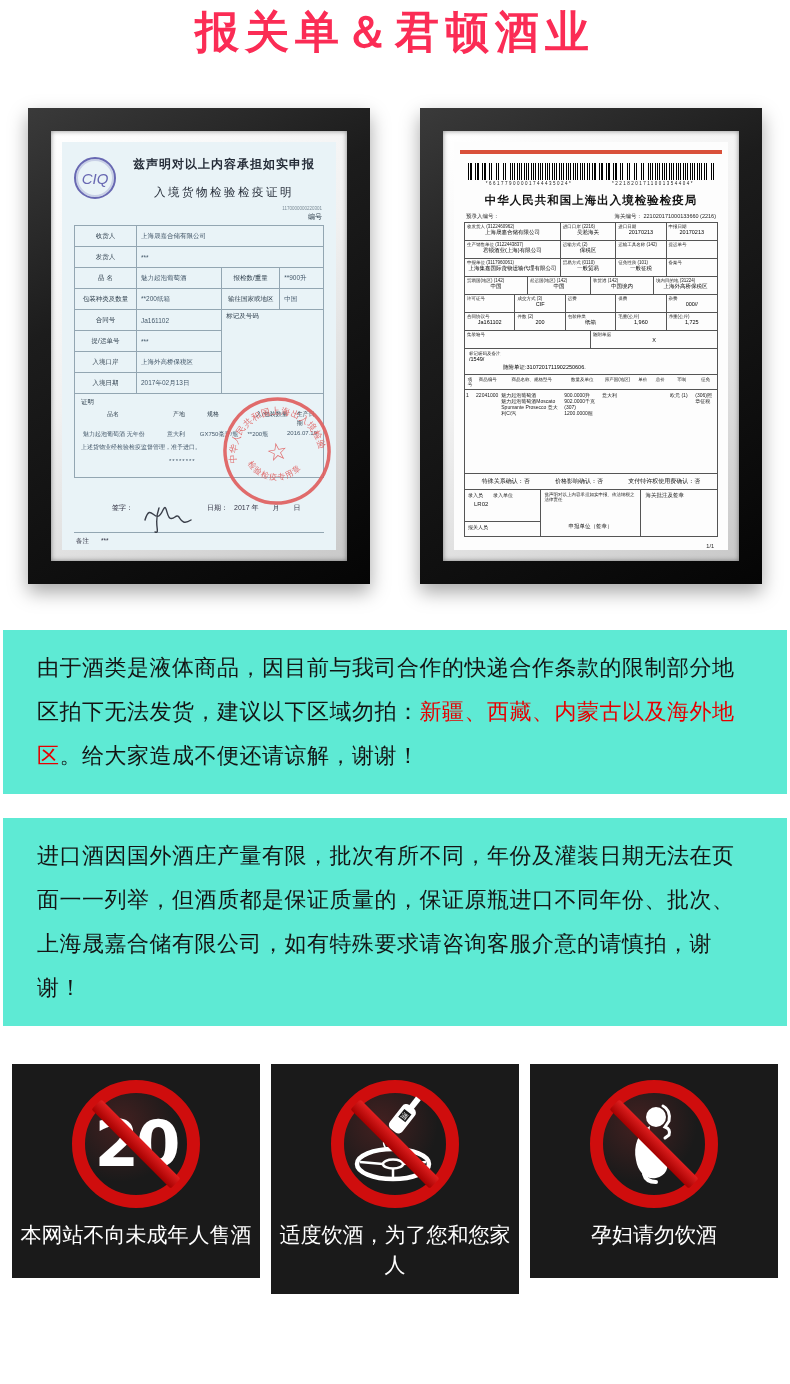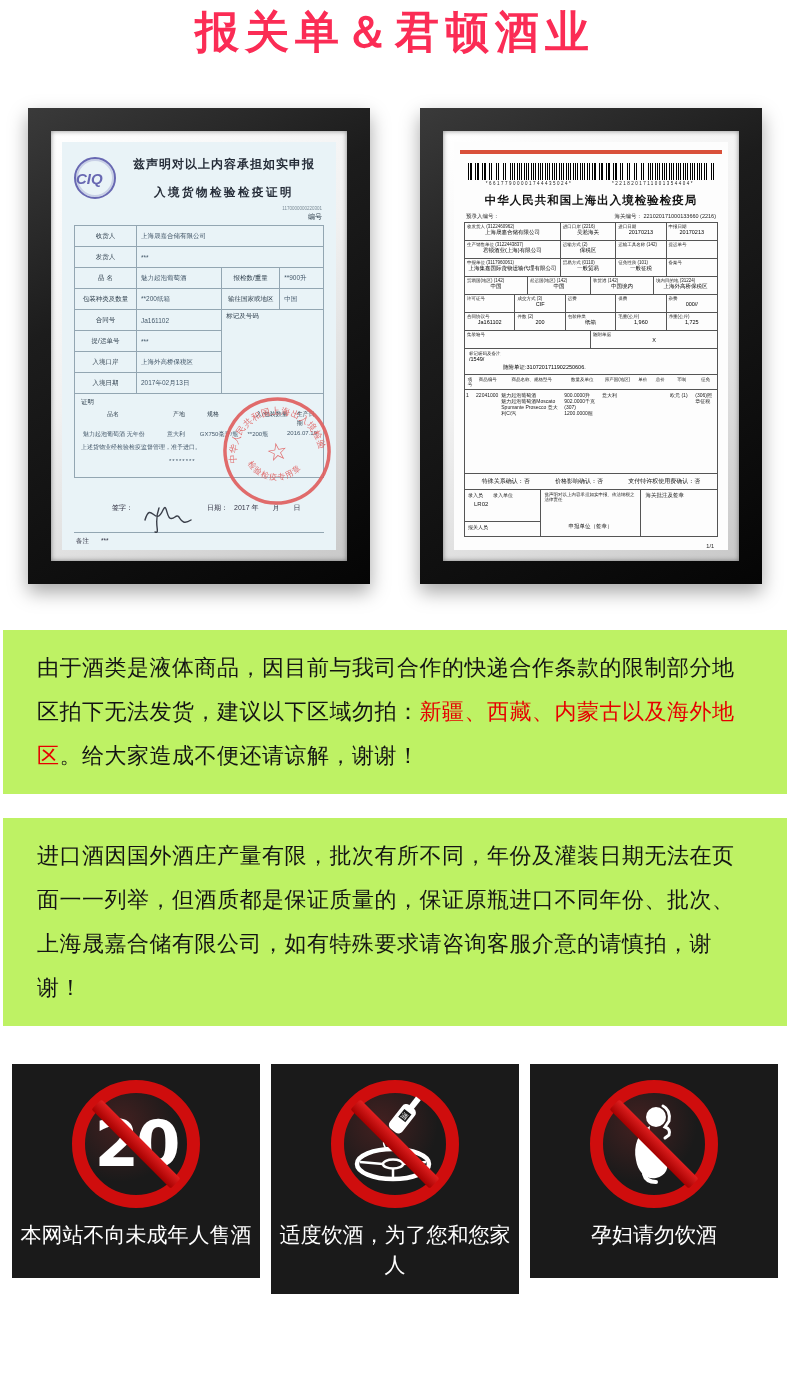--- a/index.html
+++ b/index.html
@@ -19,26 +19,26 @@
            box-shadow:0 8px 18px rgba(0,0,0,.35); }
   .mat { width:100%; height:100%; padding:11px;
          background:linear-gradient(145deg,#ffffff 0%,#f1f1f1 45%,#c9c9c9 100%);
          box-shadow:inset 0 0 5px rgba(0,0,0,.45); }
   .paper { width:100%; height:100%; position:relative; overflow:hidden; }
 
   
   .paper-ciq { background:#e9f3f7; padding:10px 12px; color:#3c4c5c; }
   .ciq-head { display:flex; align-items:center; gap:8px; margin-top:4px; }
   .ciq-logo { width:42px; height:42px; min-width:42px; border:2.5px solid #6868b2; border-radius:50%;
-              display:flex; align-items:center; color:#6868b2;
-              font-weight:bold; font-size:15px; font-style:italic;
+              display:flex; align-items:center; justify-content:center; color:#6868b2;
+              font-weight:normal; font-size:15px; font-style:italic;
               box-shadow:inset 0 0 0 2px rgba(104,104,178,.25); }
   .ciq-titles { flex:1; text-align:center; color:#252c38; }
   .ciq-org { font-size:12px; font-weight:bold; letter-spacing:1px; }
-  .ciq-doc-title { font-size:11.5px; font-weight:bold; letter-spacing:2.5px; margin-top:12px; }
+  .ciq-doc-title { font-size:11.5px; font-weight:normal; letter-spacing:2.5px; margin-top:12px; }
   .ciq-serial { text-align:right; margin:6px 2px 3px; }
   .ciq-serial-no { font-size:4.5px; color:#7a8a96; }
   .ciq-serial-label { font-size:7px; color:#30404e; margin-top:1px; }
   .ciq-table { width:100%; border-collapse:collapse; font-size:6.5px; color:#44586a; }
   .ciq-table td { border:1px solid #93a6b2; padding:2px 4px; height:21px; }
   .ciq-table td.lb { width:62px; text-align:center; color:#2e3e4c; }
   .ciq-table td.lb2 { width:58px; text-align:center; color:#2e3e4c; }
   .ciq-table td.marks { vertical-align:top; font-size:6.5px; color:#2e3e4c; }
   .ciq-cert { border:1px solid #93a6b2; border-top:none; padding:4px 6px; height:84px;
               font-size:6px; color:#44586a; position:relative; }
@@ -94,21 +94,21 @@
   .df-c1-top { border-bottom:1px solid #555; padding:2px 3px; flex:1; font-size:5px; }
   .df-c1-top .code { font-size:6px; margin:3px 0 0 6px; display:block; }
   .df-c1-bot { padding:2px 3px; font-size:5px; min-height:14px; }
   .df-c2 { width:40%; border-right:1px solid #555; padding:2px 4px; font-size:4.5px;
            display:flex; flex-direction:column; justify-content:space-between; }
   .df-c2 .sign-unit { text-align:center; font-size:5.5px; padding-bottom:4px; }
   .df-c3 { width:30%; padding:2px 4px; font-size:5.5px; }
   .decl-page { text-align:right; font-size:5.5px; margin:6px 4px 0; color:#222; }
 
   
-  .notice-box { background:#bef264; margin:0 3px 24px; padding:16px 34px;
+  .notice-box { background:#5eead4; margin:0 3px 24px; padding:16px 34px;
                 font-size:22px; line-height:44px; color:#141414; letter-spacing:.5px; }
   .notice-box .red { color:#e60000; }
 
   
   .badges { display:flex; gap:11px; padding:0 12px; margin-top:38px; align-items:flex-start; }
   .badge { flex:1; background:#1a1a1a; min-height:214px; padding-bottom:14px; }
   .pro-sign { position:relative; width:128px; height:128px; margin:16px auto 0; }
   .pro-ring { position:absolute; inset:0; border:13px solid #cf0d0d; border-radius:50%;
               background:radial-gradient(circle at 35% 30%, rgba(255,60,60,.18), transparent 60%); }
   .pro-slash { position:absolute; top:57px; left:8px; width:112px; height:14px;

